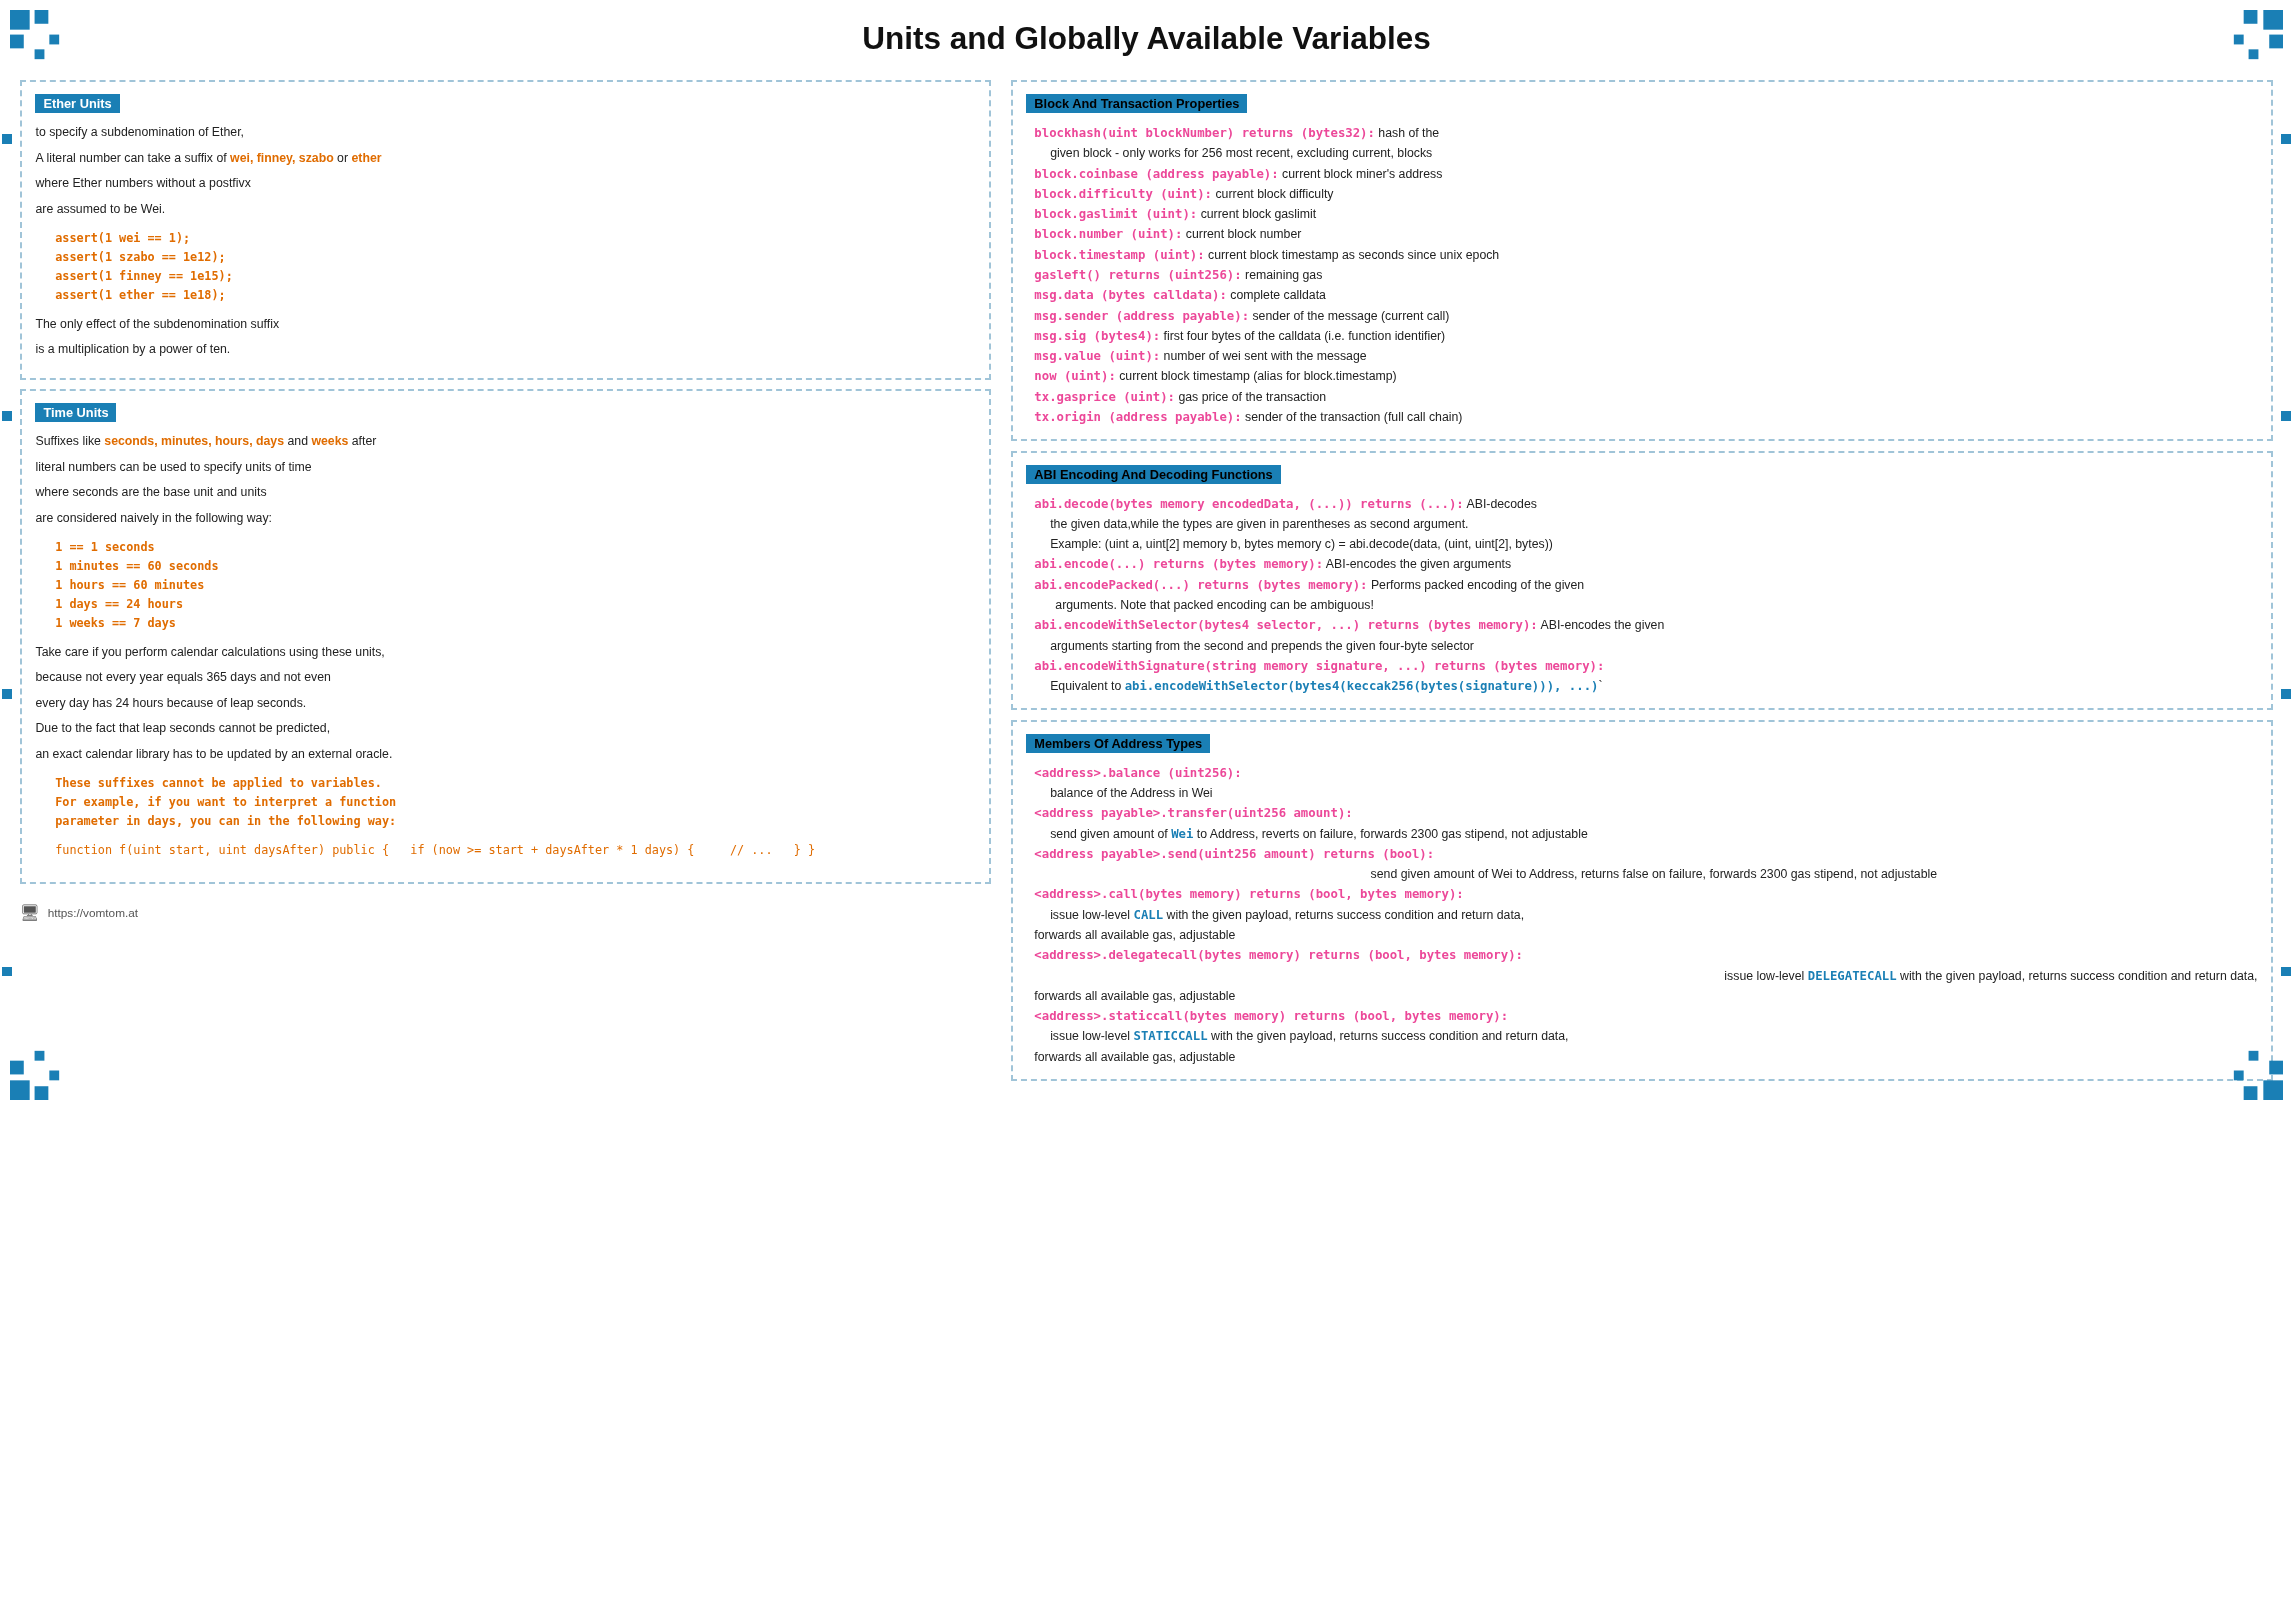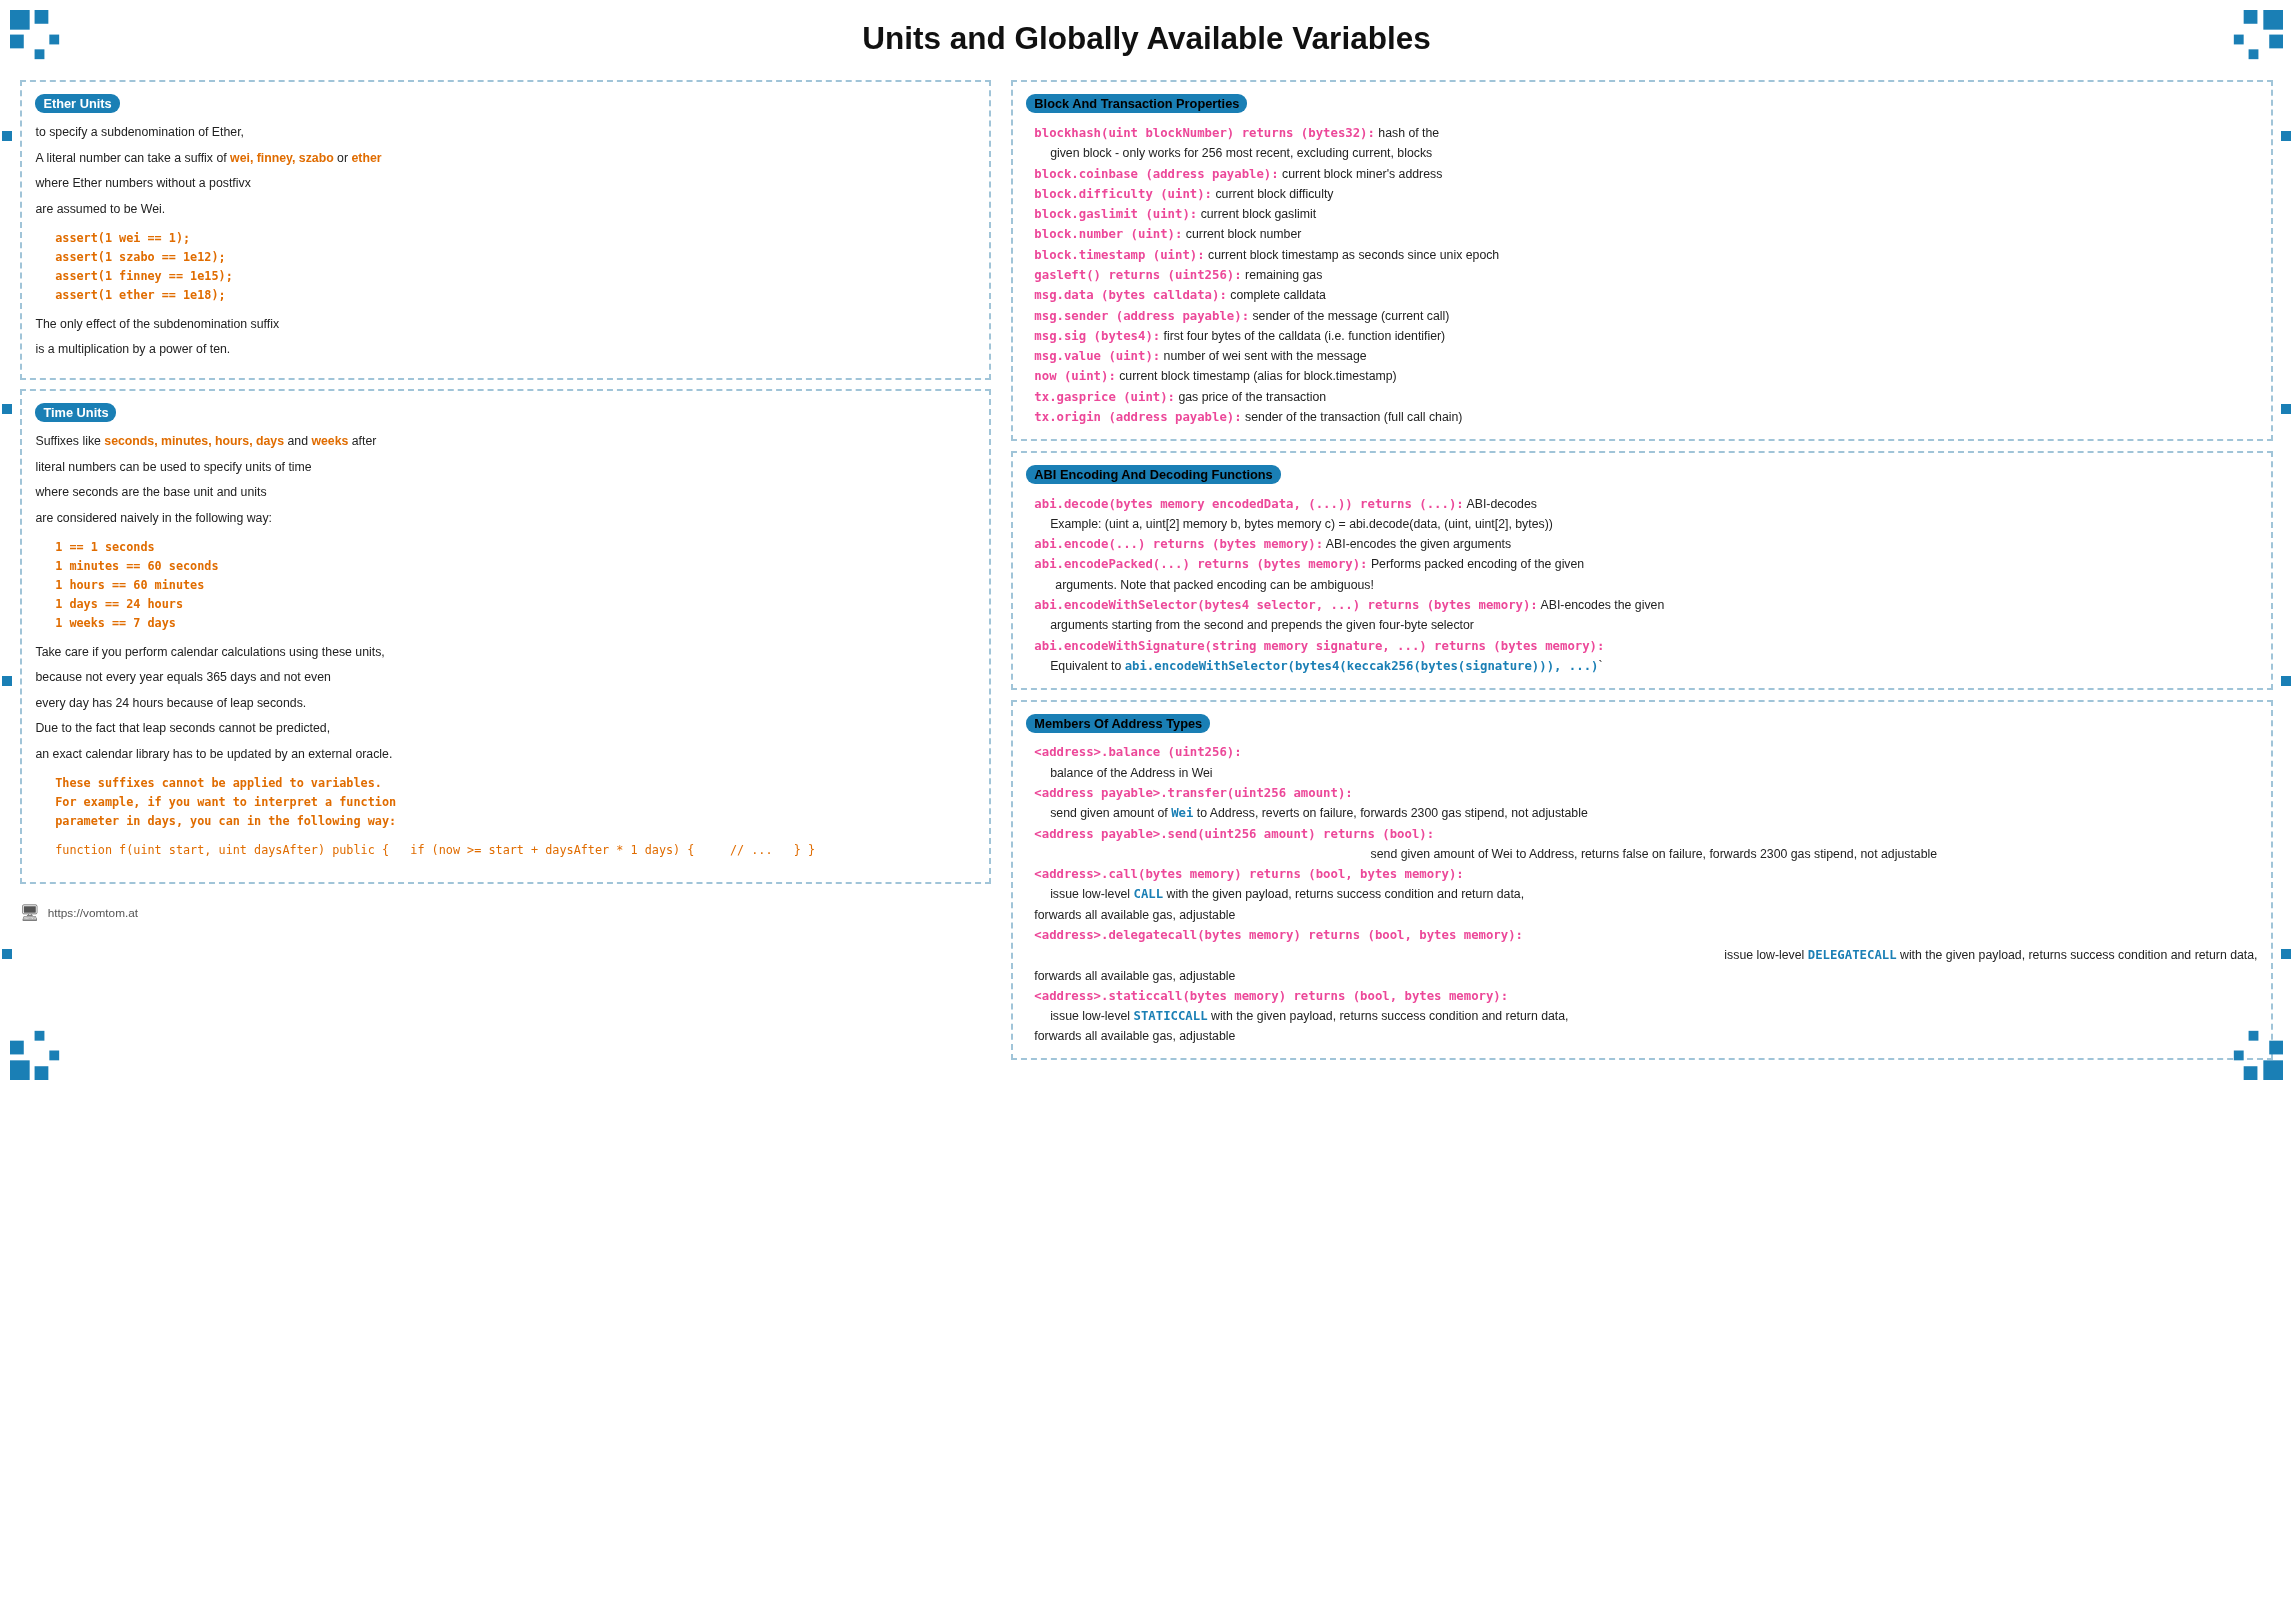--- a/index.html
+++ b/index.html
@@ -59,21 +59,20 @@
     }
 
     .section-header {
       display: inline-block;
       background: #1a7fb5;
       color: white;
       font-weight: bold;
       font-size: 12.8px;
       padding: 2px 7.9px;
       margin-bottom: 9.9px;
-      border-radius: 9px;
     }
 
     .section-body {
       font-size: 12.3px;
       line-height: 1.6;
     }
 
     .code-block {
       margin: 9.9px 0 9.9px 19.7px;
       font-family: monospace;
@@ -321,20 +320,21 @@
         <div><span class="fn-name">tx.origin (address payable):</span> sender of the transaction (full call chain)</div>
       </div>
     </div>
 
     <div class="right-section">
       <div class="section-header">ABI Encoding And Decoding Functions</div>
       <div class="entry">
         <div>
           <span class="fn-name">abi.decode(bytes memory encodedData, (...)) returns (...):</span> ABI-decodes
         </div>
+        <div style="margin-left:15.8px;">the given data,while the types are given in parentheses as second argument.</div>
         <div style="margin-left:15.8px;">Example: (uint a, uint[2] memory b, bytes memory c) = abi.decode(data, (uint, uint[2], bytes))</div>
         <div><span class="fn-name">abi.encode(...) returns (bytes memory):</span> ABI-encodes the given arguments</div>
         <div><span class="fn-name">abi.encodePacked(...) returns (bytes memory):</span> Performs packed encoding of the given</div>
         <div style="margin-left:21px;">arguments. Note that packed encoding can be ambiguous!</div>
         <div><span class="fn-name">abi.encodeWithSelector(bytes4 selector, ...) returns (bytes memory):</span> ABI-encodes the given</div>
         <div style="margin-left:15.8px;">arguments starting from the second and prepends the given four-byte selector</div>
         <div><span class="fn-name">abi.encodeWithSignature(string memory signature, ...) returns (bytes memory):</span></div>
         <div style="margin-left:15.8px;">Equivalent to <span class="fn-name-blue">abi.encodeWithSelector(bytes4(keccak256(bytes(signature))), ...)</span>`</div>
       </div>
     </div>

